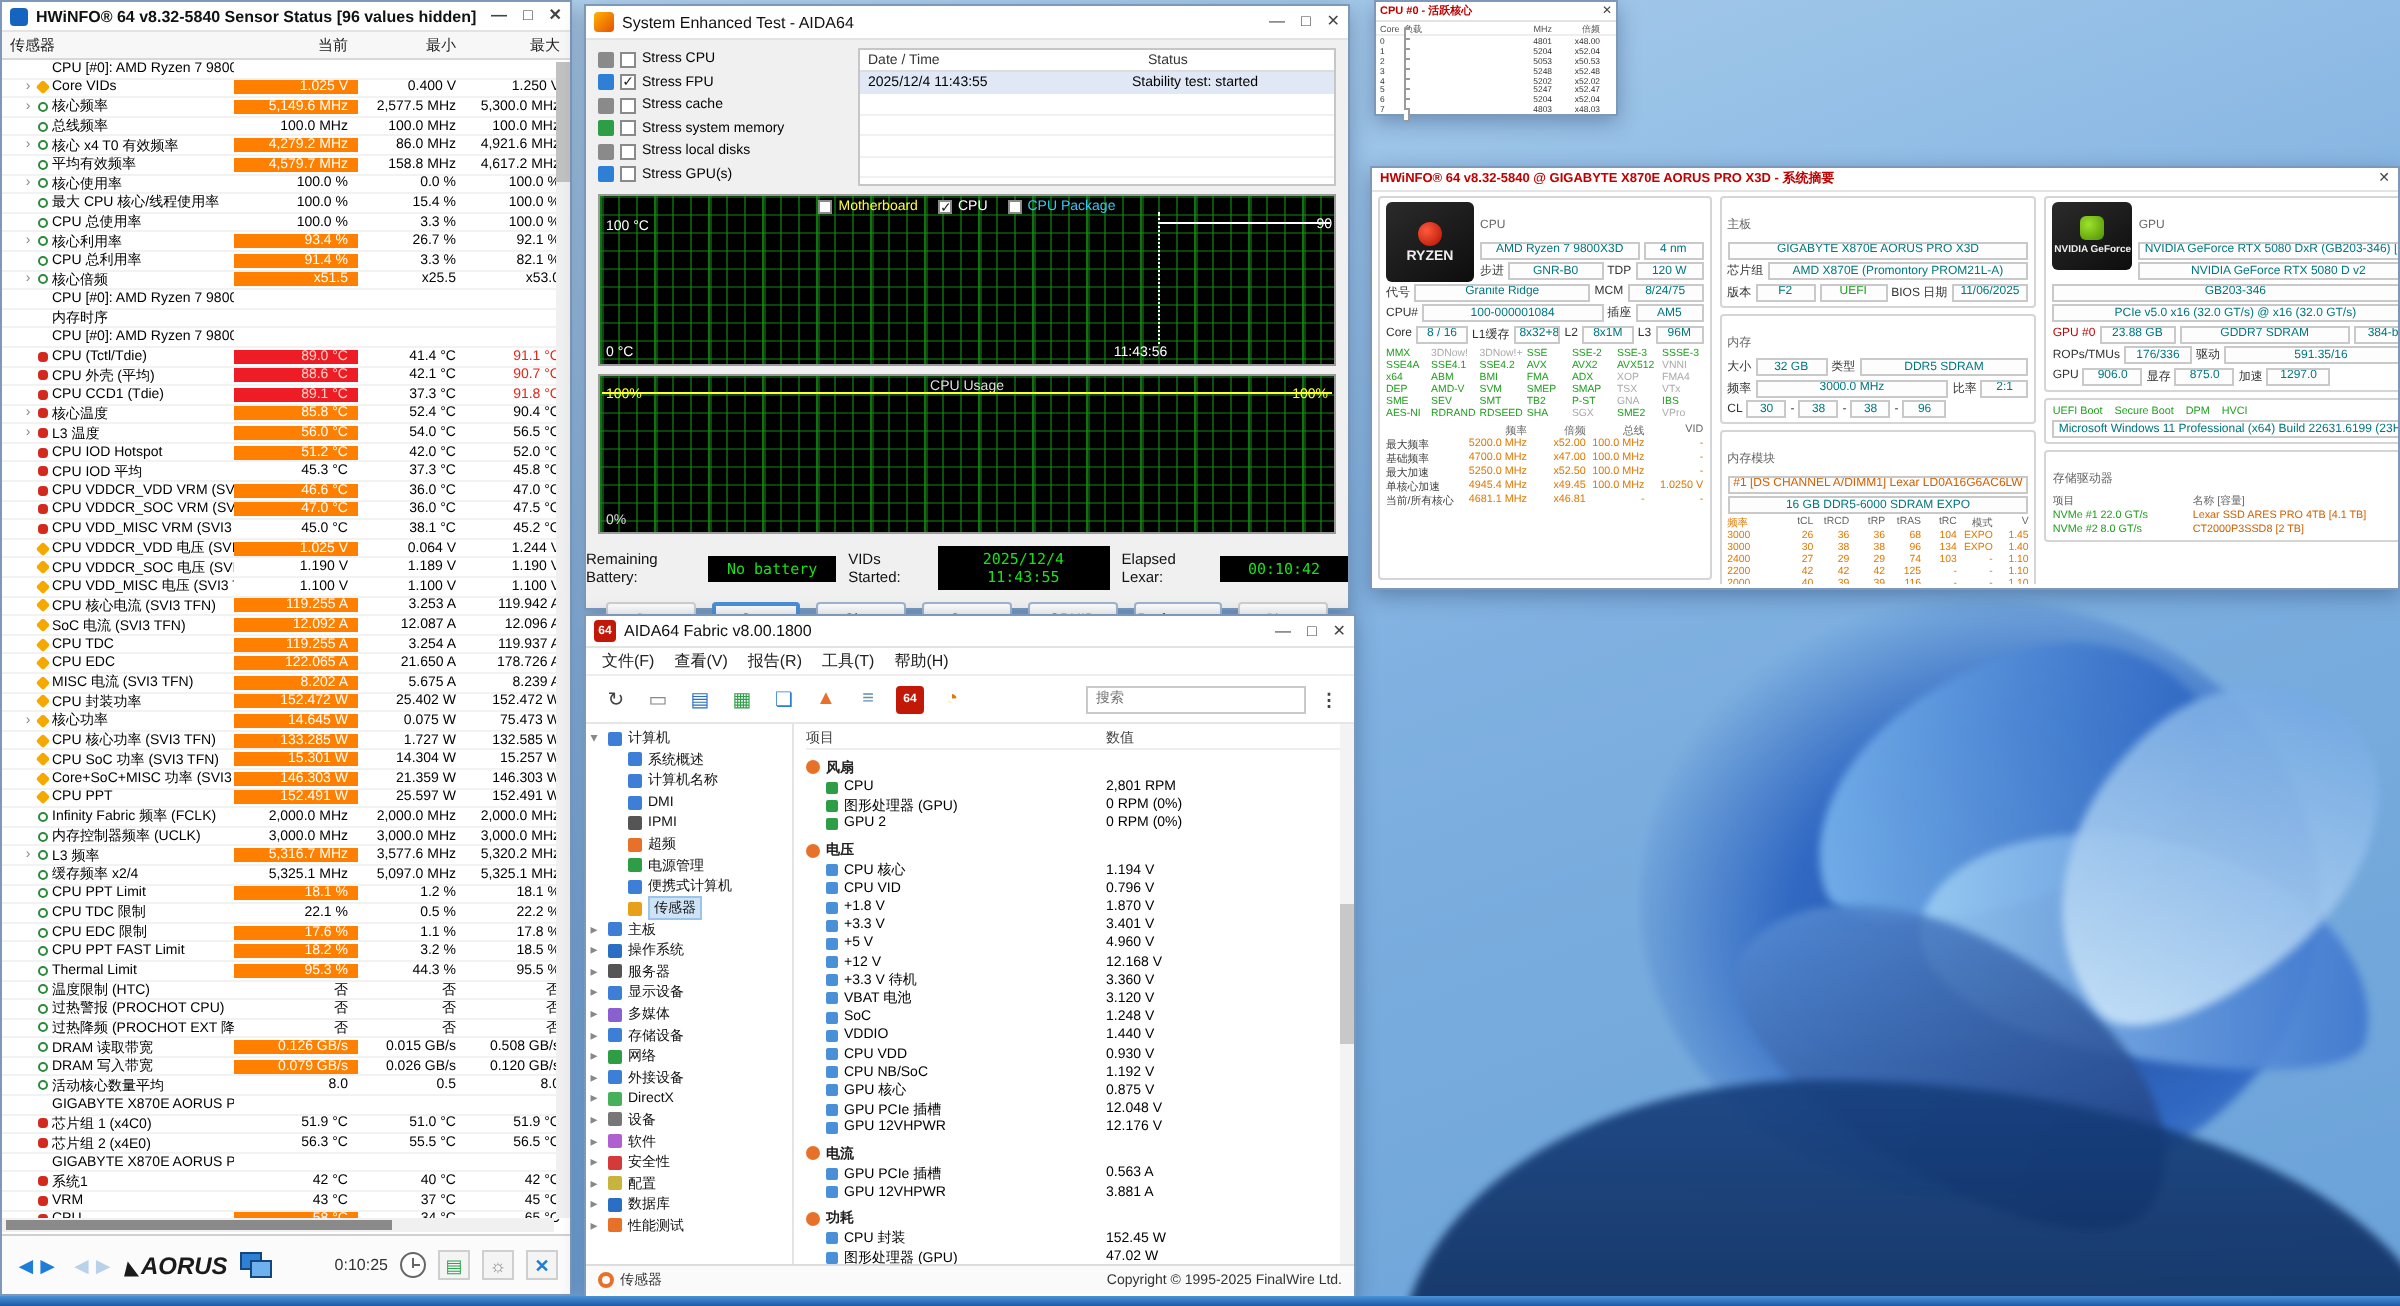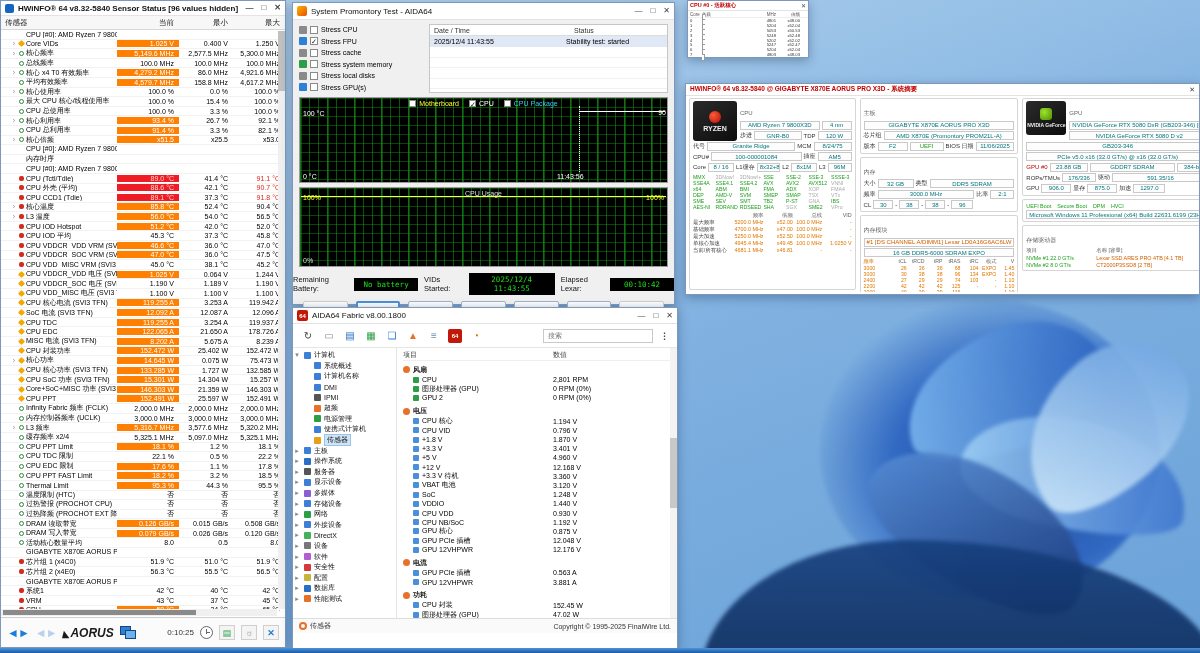--- a/index.html
+++ b/index.html
@@ -816,21 +816,21 @@
       <span class="clocki"></span>
       <span class="hbtn doc">▤</span>
       <span class="hbtn gear">☼</span>
       <span class="hbtn x">✕</span>
     </div>
   </div>
 
   <div class="win" id="sst">
     <div class="tbar">
       <span class="sicon"></span>
-      <span class="ttext">System Promontory Test - AIDA64</span>
+      <span class="ttext">System Enhanced Test - AIDA64</span>
       <span class="tbtns">
         <span>—</span>
         <span>□</span>
         <span>✕</span>
       </span>
     </div>
     <div class="sst-top">
       <div class="stressbox">
 
       <div class="sopt">
@@ -932,20 +932,28 @@
   <div class="win" id="aida">
     <div class="tbar">
       <span class="a64">64</span>
       <span class="ttext">AIDA64 Fabric v8.00.1800</span>
       <span class="tbtns">
         <span>—</span>
         <span>□</span>
         <span>✕</span>
       </span>
     </div>
+    <div class="menus">
+
+    <span>文件(F)</span>
+        <span>查看(V)</span>
+        <span>报告(R)</span>
+        <span>工具(T)</span>
+        <span>帮助(H)</span>
+      </div>
     <div class="atool">
       <span class="aico" style="color:#444;">↻</span>
       <span class="aico" style="color:#888;">▭</span>
       <span class="aico" style="color:#2a6fc4;">▤</span>
       <span class="aico" style="color:#2e9e46;">▦</span>
       <span class="aico" style="color:#2e7fd6;">❏</span>
       <span class="aico" style="color:#e8712a;">▲</span>
       <span class="aico" style="color:#6a8fb0;">≡</span>
       <span class="aico" style="background:#c21807;color:#fff;font-size:6px;font-weight:bold;">64</span>
       <span class="aico" style="color:#e07800;">◔</span>

